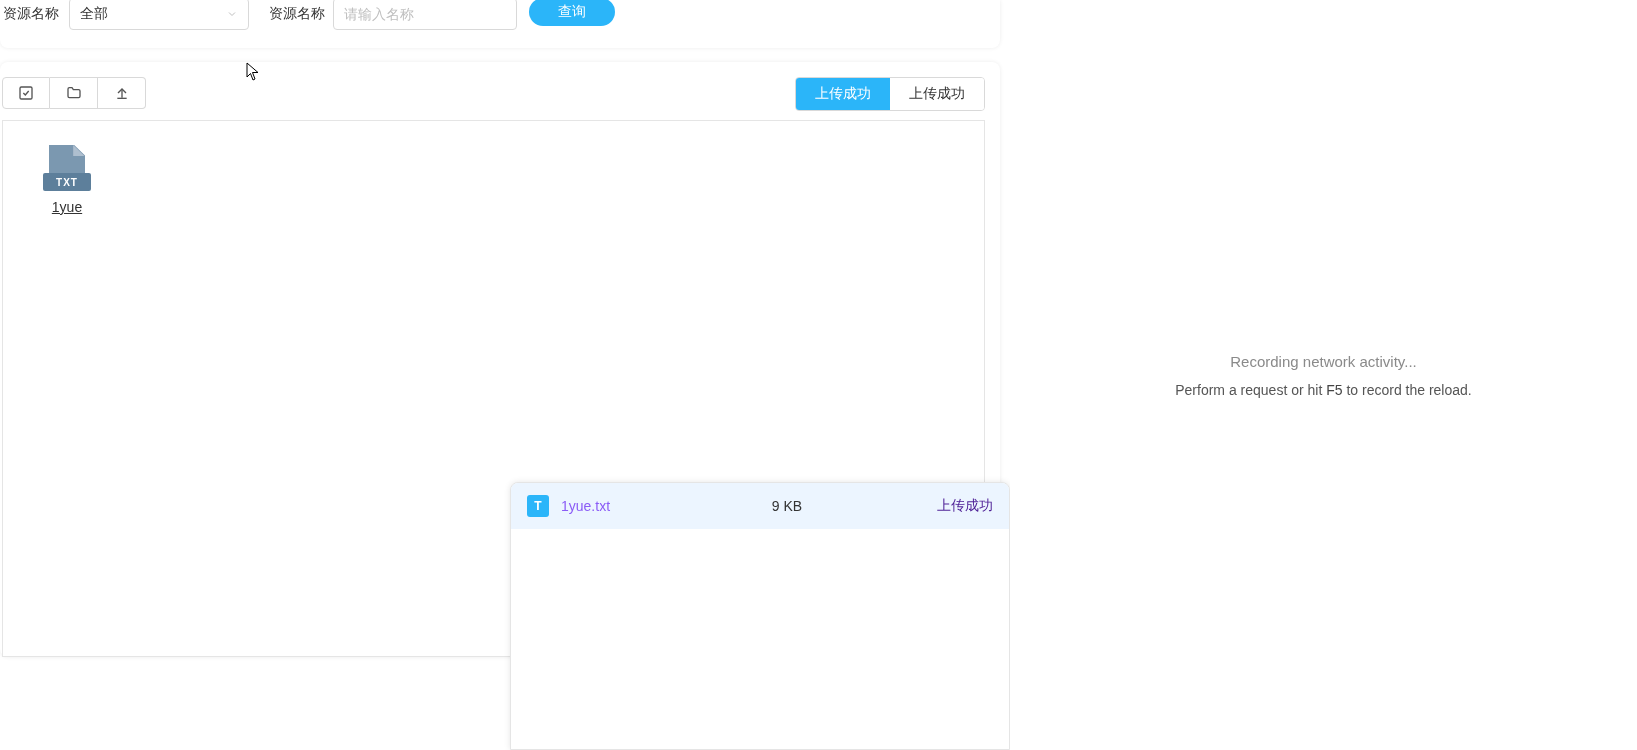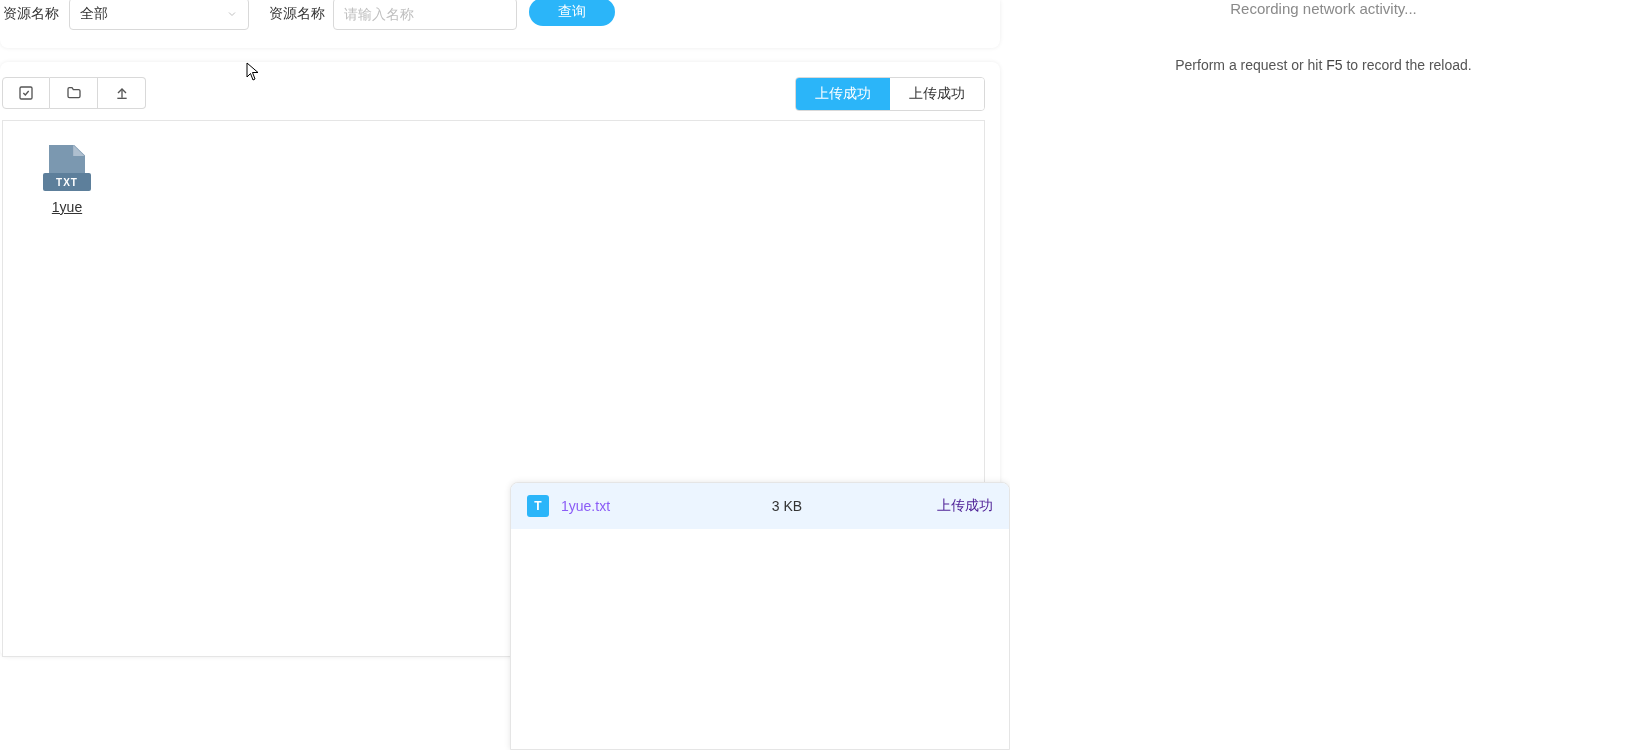--- a/index.html
+++ b/index.html
@@ -20,23 +20,22 @@
       background:#fff;
     }
     .right-area {
       position:absolute;
       top:0; left:1010px;
       width:627px; height:750px;
       background:#fff;
       display:flex;
       flex-direction:column;
       align-items:center;
-      justify-content:flex-start;
+      justify-content:center;
       color:#888;
-      gap:28px;
     }
     .right-area .msg1 { font-size:15px; color:#8a8a8a; margin-bottom:12px; }
     .right-area .msg2 { font-size:14px; color:#555; }
     .right-area .msg2 .key { font-weight:400; color:#444; }
 
     
     .filter-row {
       position:absolute;
       top:0; left:0;
       width:1000px; height:48px;
@@ -240,21 +239,21 @@
         </div>
         <span class="fname">1yue</span>
       </div>
     </div>
   </div>
 
   <div class="upload-popup">
     <div class="upload-row">
       <div class="ficon">T</div>
       <span class="fname">1yue.txt</span>
-      <span class="fsize">3 KB</span>
+      <span class="fsize">9 KB</span>
       <span class="fstatus">上传成功</span>
     </div>
   </div>
 
   <svg class="cursor" width="14" height="20" viewBox="0 0 14 20">
     <path d="M1 1 L1 15 L4.5 11.5 L7 18 L9 17 L6.5 10.5 L12 10.5 Z" fill="#fff" stroke="#000" stroke-width="1"></path>
   </svg>
 </div>
 
 <div class="right-area">

